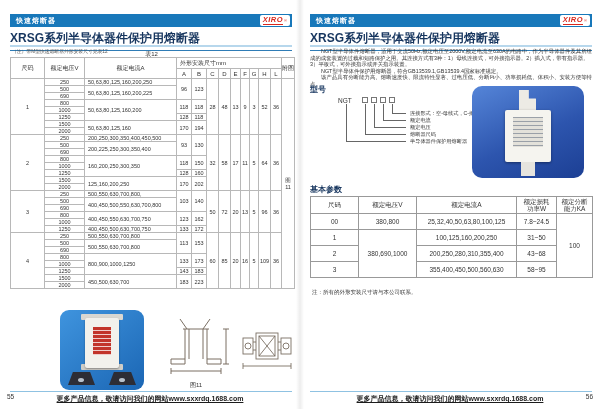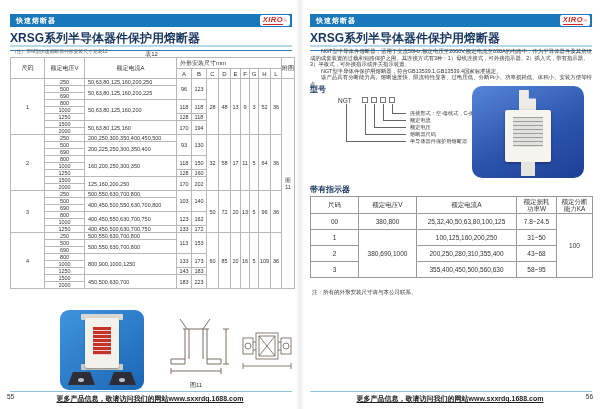--- a/index.html
+++ b/index.html
@@ -407,21 +407,21 @@
     </div>
 
     <div class="photo-card-r">
       <div class="fuse-r-blade-t"></div>
       <div class="fuse-r-body">
         <div class="fuse-r-label"></div>
       </div>
       <div class="fuse-r-blade-b"></div>
     </div>
 
-    <div class="sub-head" style="top:184px;">带有指示器</div>
+    <div class="sub-head" style="top:184px;">基本参数</div>
 
     <table class="params-table">
       <colgroup>
         <col style="width:48px">
           <col style="width:58px">
           <col style="width:100px">
           <col style="width:40px">
           <col style="width:36px">
       </colgroup>
       <thead>

